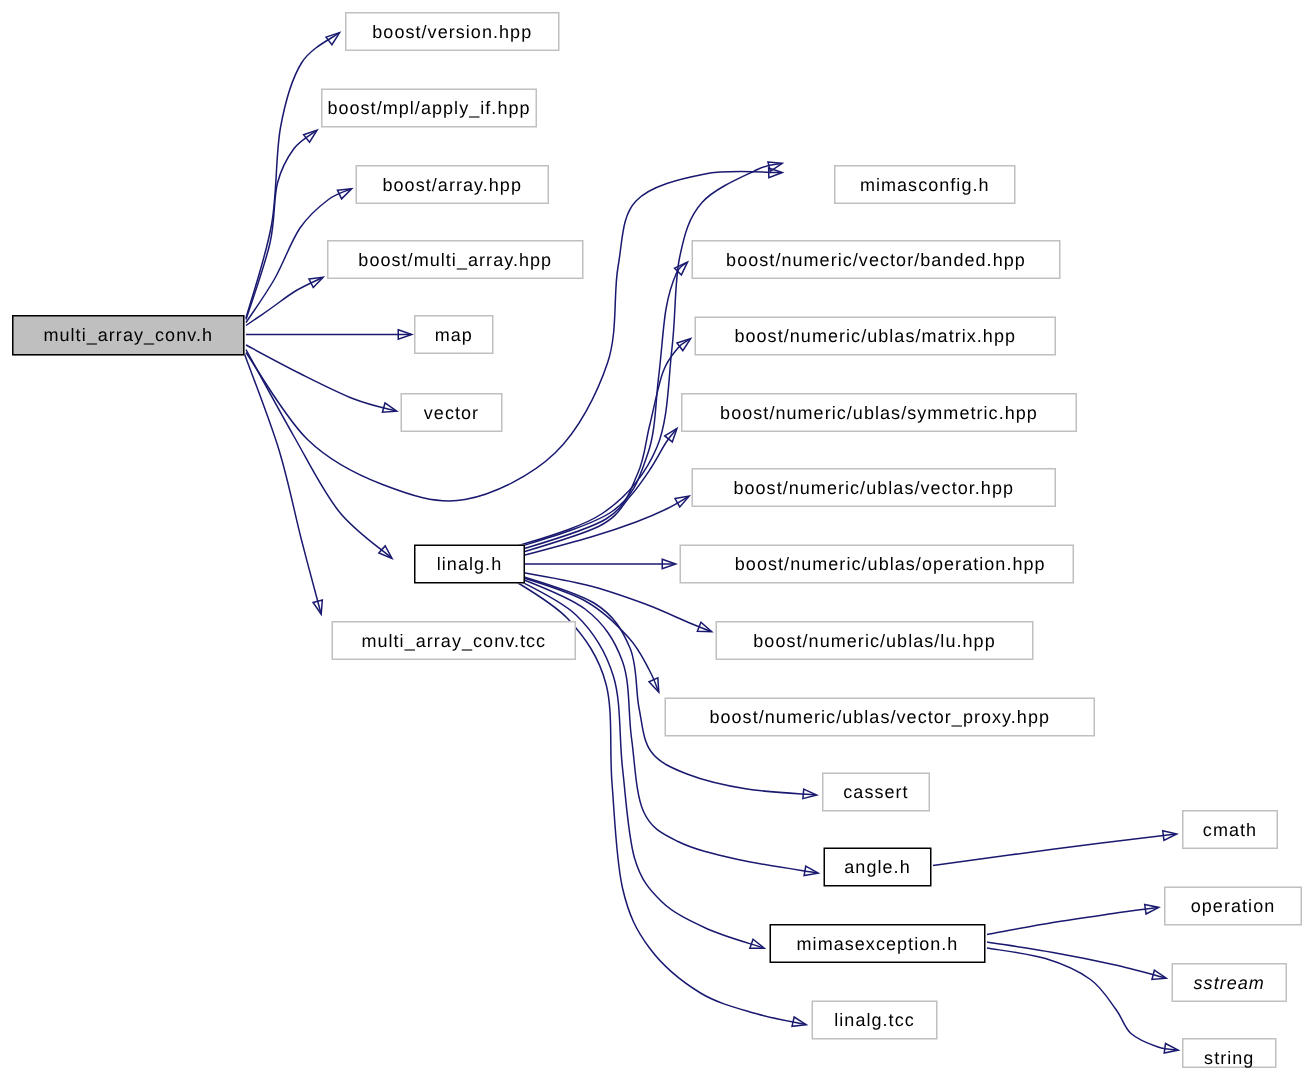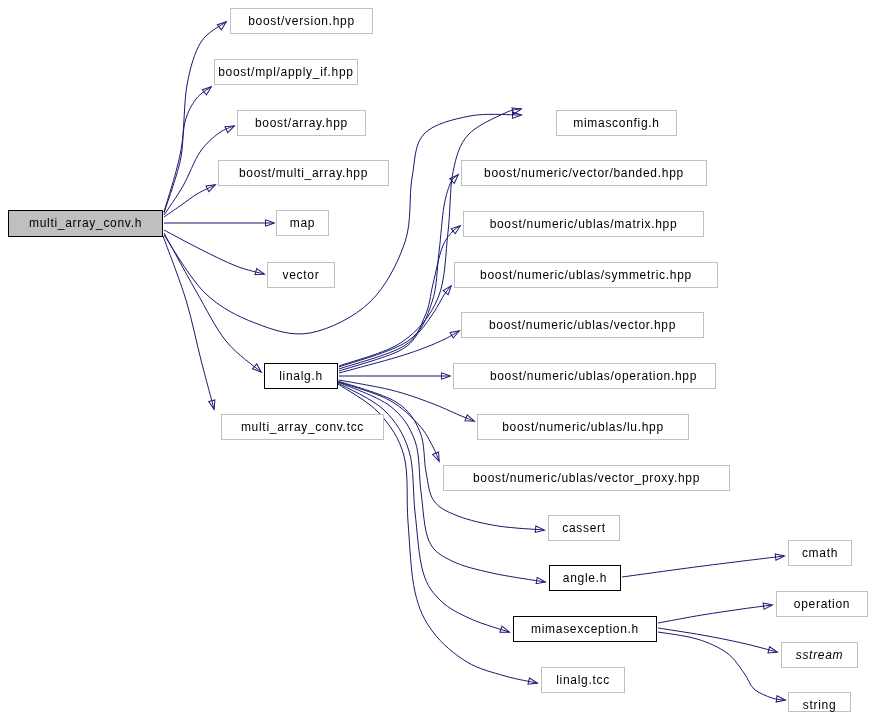--- a/index.html
+++ b/index.html
@@ -73,21 +73,21 @@
       </g>
   </svg>
   <div id="node-layer">
       <div class="node main" style="left: 8px; top: 210px; width: 155px; height: 27px; line-height: 25px;">multi_array_conv.h</div>
       <div class="node external" style="left: 230px; top: 8px; width: 143px; height: 26px; line-height: 24px;">boost/version.hpp</div>
       <div class="node external" style="left: 214px; top: 59px; width: 144px; height: 26px; line-height: 24px;">boost/mpl/apply_if.hpp</div>
       <div class="node external" style="left: 237px; top: 110px; width: 129px; height: 26px; line-height: 24px;">boost/array.hpp</div>
       <div class="node external" style="left: 218px; top: 160px; width: 171px; height: 26px; line-height: 24px;">boost/multi_array.hpp</div>
       <div class="node external" style="left: 276px; top: 210px; width: 53px; height: 26px; line-height: 24px;">map</div>
       <div class="node external" style="left: 267px; top: 262px; width: 68px; height: 26px; line-height: 24px;">vector</div>
-      <div class="node internal" style="left: 264px; top: 363px; width: 74px; height: 26px; line-height: 24px;">linalg.h</div>
+      <div class="node internal" style="left: 276px; top: 363px; width: 74px; height: 26px; line-height: 24px;">linalg.h</div>
       <div class="node external" style="left: 221px; top: 414px; width: 163px; height: 26px; line-height: 24px;">multi_array_conv.tcc</div>
       <div class="node external" style="left: 524px; top: 110px; width: 121px; height: 26px; line-height: 24px; margin-left: 32px;">mimasconfig.h</div>
       <div class="node external" style="left: 461px; top: 160px; width: 246px; height: 26px; line-height: 24px;">boost/numeric/vector/banded.hpp</div>
       <div class="node external" style="left: 463px; top: 211px; width: 241px; height: 26px; line-height: 24px;">boost/numeric/ublas/matrix.hpp</div>
       <div class="node external" style="left: 454px; top: 262px; width: 264px; height: 26px; line-height: 24px;">boost/numeric/ublas/symmetric.hpp</div>
       <div class="node external" style="left: 461px; top: 312px; width: 243px; height: 26px; line-height: 24px;">boost/numeric/ublas/vector.hpp</div>
       <div class="node external" style="left: 453px; top: 363px; width: 263px; height: 26px; line-height: 24px; padding-left: 18px;">boost/numeric/ublas/operation.hpp</div>
       <div class="node external" style="left: 477px; top: 414px; width: 212px; height: 26px; line-height: 24px;">boost/numeric/ublas/lu.hpp</div>
       <div class="node external" style="left: 443px; top: 465px; width: 287px; height: 26px; line-height: 24px;">boost/numeric/ublas/vector_proxy.hpp</div>
       <div class="node external" style="left: 548px; top: 515px; width: 72px; height: 26px; line-height: 24px;">cassert</div>

